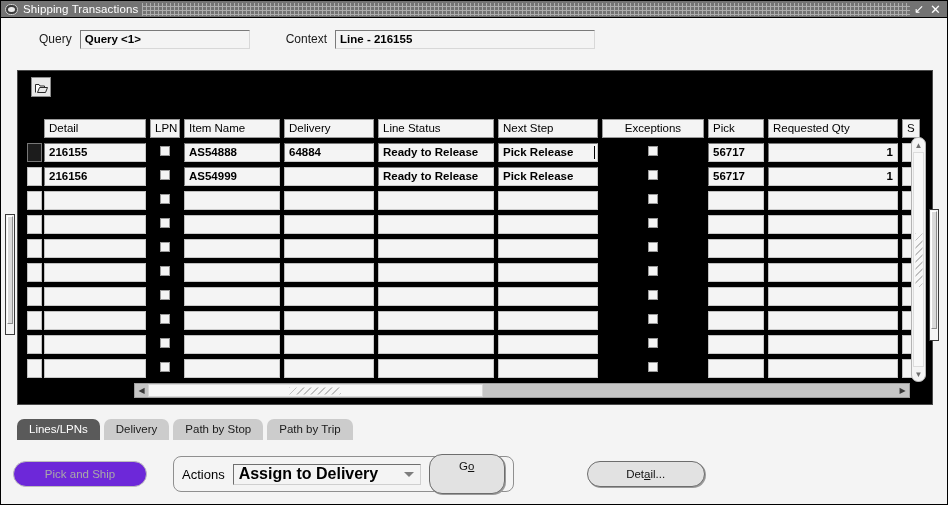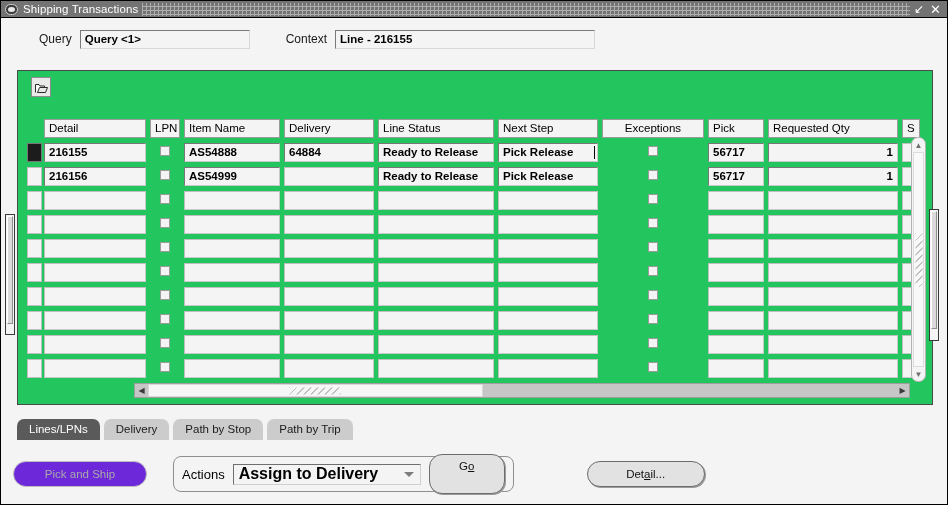--- a/index.html
+++ b/index.html
@@ -109,21 +109,21 @@
   }
   #query-field { width: 170px; }
   #context-field { width: 260px; }
   .gap-ctx { margin-left: 36px; }
 
   
   .panel {
     position: absolute;
     left: 16px; top: 69px;
     width: 916px; height: 335px;
-    background: #22c55e;
+    background: #000000;
     border: 1px solid #4a4a4a;
   }
   .panel-toolbar {
     padding: 6px 0 4px 13px;
   }
   .icon-btn {
     width: 20px; height: 20px;
     background: #e9e9e9;
     border: 1px solid #8d8d8d;
     position: relative;

